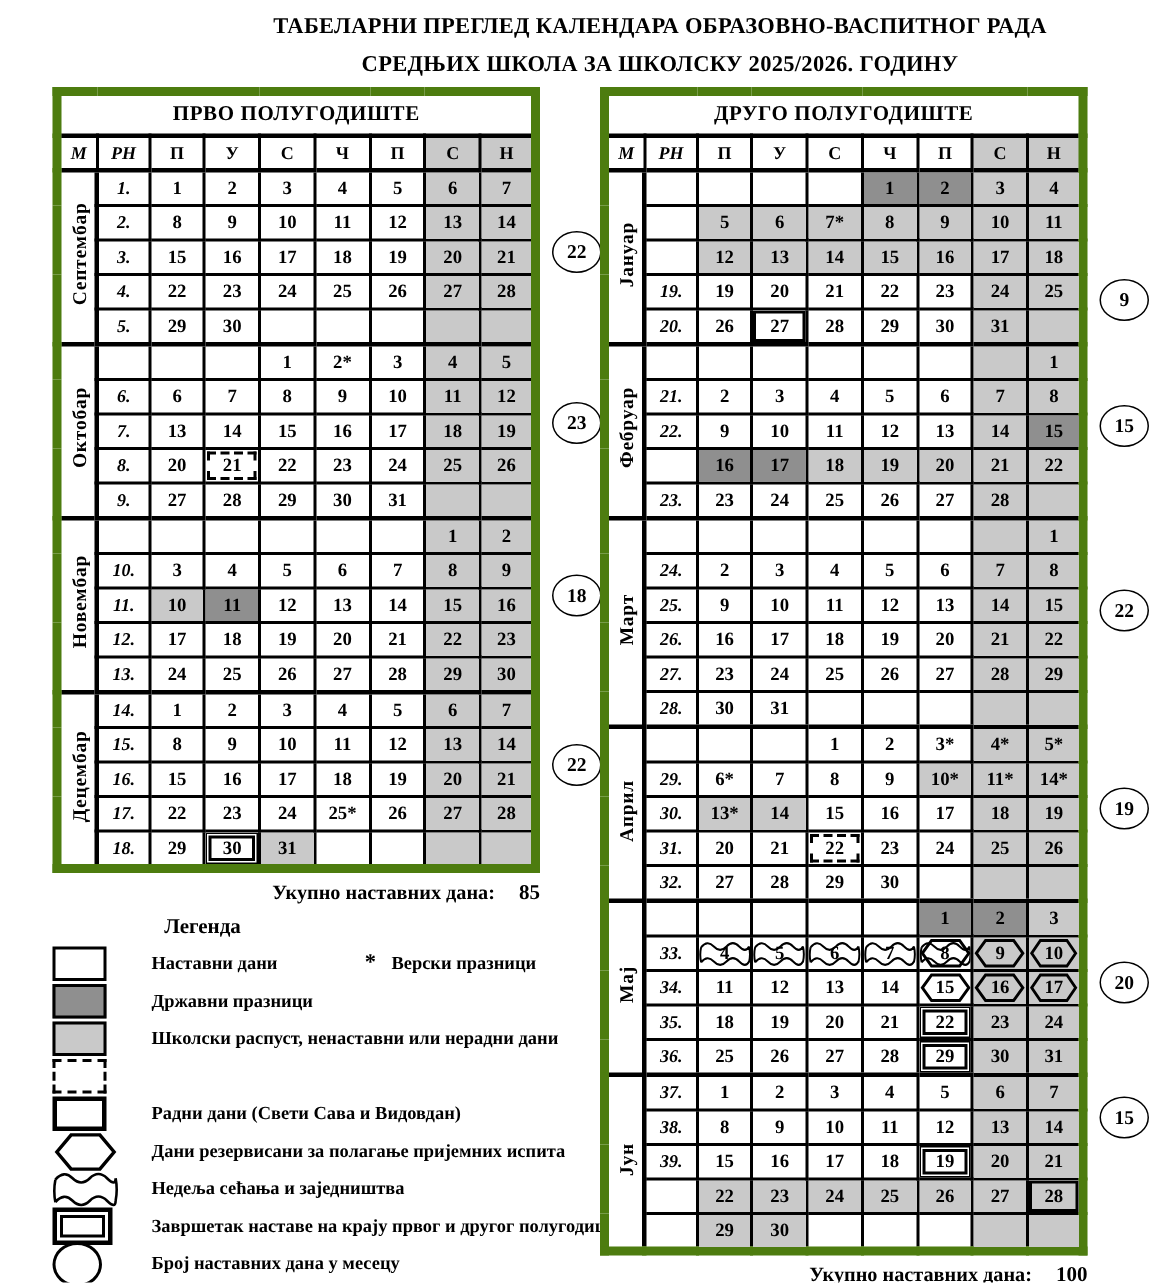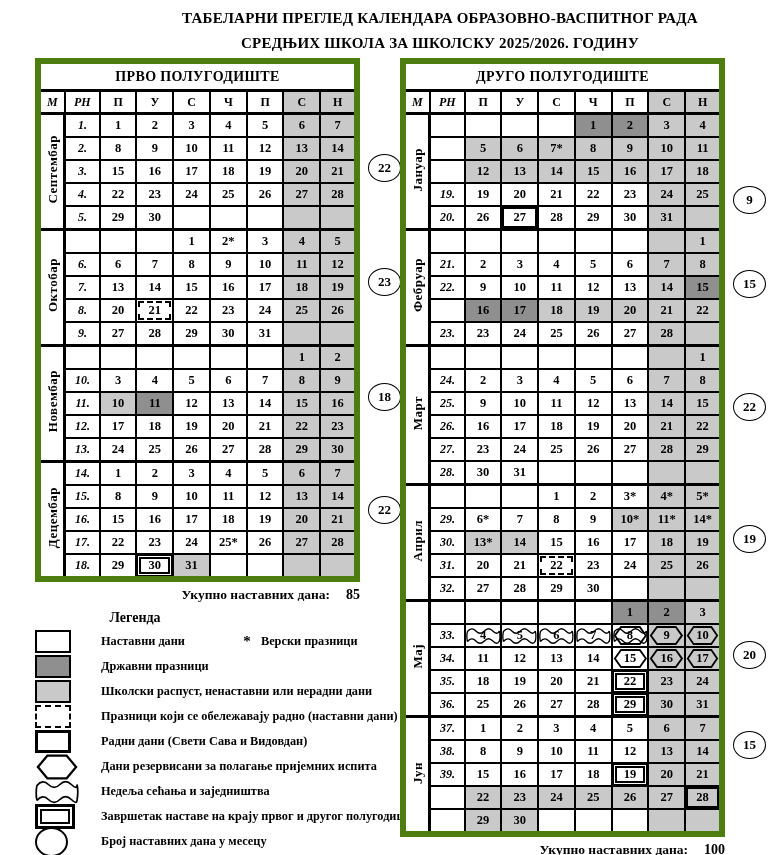--- a/index.html
+++ b/index.html
@@ -336,21 +336,20 @@
           <div class="lg-row">
             <div class="lg-sw">
               <div class="sw-box sw-light"></div>
             </div>
             <span class="lg-label">Школски распуст, ненаставни или нерадни дани</span>
           </div>
           <div class="lg-row">
             <div class="lg-sw">
               <div class="sw-box sw-dashed"></div>
             </div>
-            <span class="lg-label">Празници који се обележавају радно (наставни дани)</span>
           </div>
           <div class="lg-row">
             <div class="lg-sw">
               <div class="sw-box sw-bold"></div>
             </div>
             <span class="lg-label">Радни дани (Свети Сава и Видовдан)</span>
           </div>
           <div class="lg-row">
             <div class="lg-sw">
               <svg viewBox="0 0 46 32" class="sw-svg" preserveAspectRatio="none" width="44" height="28">

